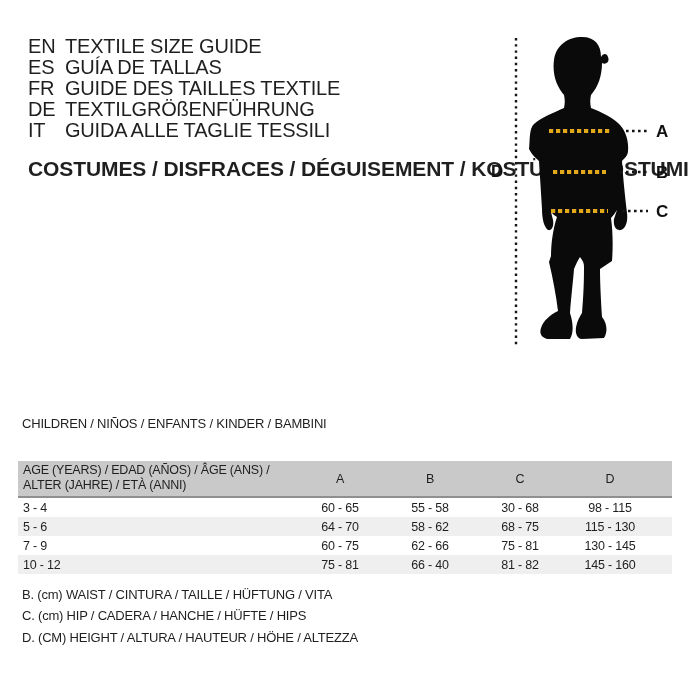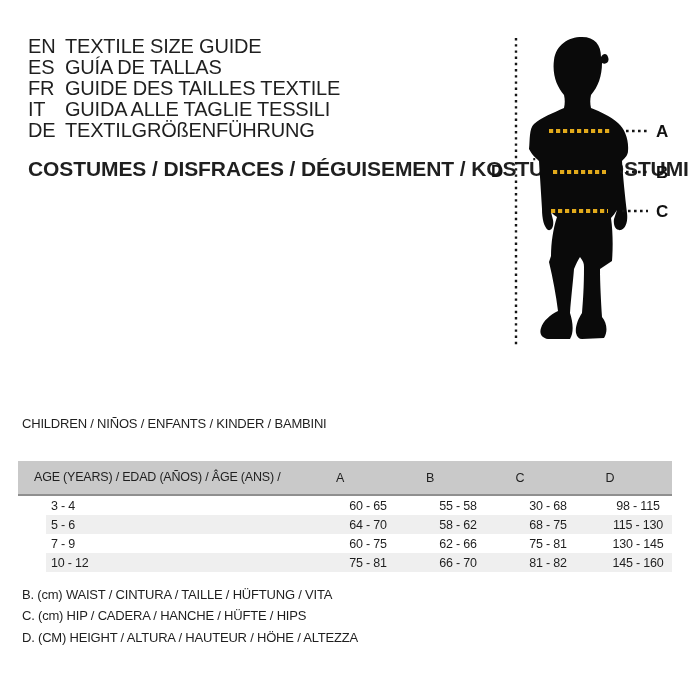--- a/index.html
+++ b/index.html
@@ -73,25 +73,25 @@
     display: grid;
     grid-template-columns: 277px 90px 90px 90px 90px 1fr;
     align-items: center;
   }
   .t-header {
     background: var(--header-bg, #c9c9c9);
     min-height: 35px;
     border-bottom: 2px solid #8f8f8f;
   }
   .t-header .age-head {
-    padding: 2px 0 3px 16px;
+    padding: 2px 0 3px 5px;
     line-height: 15px;
   }
   .col-head, .cell-val { text-align: center; }
-  .t-body .t-row { height: 19px; margin-left: 28px; }
+  .t-body .t-row { height: 19px; }
   .t-body .t-row:nth-child(even) { background: var(--alt-row-bg, #efefef); }
   .age-cell { padding-left: 5px; }
 
   
   .legend-list {
     position: absolute;
     left: 22px;
     top: 584px;
   }
   .legend-row {
@@ -112,26 +112,26 @@
   </div>
   <div class="lang-row">
     <span class="lang-code">ES</span>
     <span class="lang-text">GUÍA DE TALLAS</span>
   </div>
   <div class="lang-row">
     <span class="lang-code">FR</span>
     <span class="lang-text">GUIDE DES TAILLES TEXTILE</span>
   </div>
   <div class="lang-row">
+    <span class="lang-code">DE</span>
+    <span class="lang-text">TEXTILGRÖßENFÜHRUNG</span>
+  </div>
+  <div class="lang-row">
     <span class="lang-code">IT</span>
     <span class="lang-text">GUIDA ALLE TAGLIE TESSILI</span>
-  </div>
-  <div class="lang-row">
-    <span class="lang-code">DE</span>
-    <span class="lang-text">TEXTILGRÖßENFÜHRUNG</span>
   </div>
 </div>
 
 <div class="category-title">COSTUMES / DISFRACES / DÉGUISEMENT / KOSTÜME / COSTUMI</div>
 
 <div class="figure-wrap">
   <svg width="240" height="342" viewBox="0 0 240 342" xmlns="http://www.w3.org/2000/svg">
 
     <path d="M 122 19
              C 108 19, 96 27, 94 42
@@ -194,20 +194,21 @@
     <text class="measure-label" x="196" y="199">C</text>
   </svg>
 </div>
 
 <div class="section-title">CHILDREN / NIÑOS / ENFANTS / KINDER / BAMBINI</div>
 
 <div class="size-table">
   <div class="t-row t-header">
     <div class="age-head">
       <div>AGE (YEARS) / EDAD (AÑOS) / ÂGE (ANS) /</div>
+      <div>ALTER (JAHRE) / ETÀ (ANNI)</div>
     </div>
     <div class="col-head">A</div>
     <div class="col-head">B</div>
     <div class="col-head">C</div>
     <div class="col-head">D</div>
     <div></div>
   </div>
 
   <div class="t-body">
     <div class="t-row">
@@ -230,21 +231,21 @@
       <div class="age-cell">7 - 9</div>
       <div class="cell-val">60 - 75</div>
       <div class="cell-val">62 - 66</div>
       <div class="cell-val">75 - 81</div>
       <div class="cell-val">130 - 145</div>
       <div></div>
     </div>
     <div class="t-row">
       <div class="age-cell">10 - 12</div>
       <div class="cell-val">75 - 81</div>
-      <div class="cell-val">66 - 70</div>
+      <div class="cell-val">66 - 40</div>
       <div class="cell-val">81 - 82</div>
       <div class="cell-val">145 - 160</div>
       <div></div>
     </div>
   </div>
 </div>
 
 <div class="legend-list">
   <div class="legend-row">B. (cm) WAIST / CINTURA / TAILLE / HÜFTUNG / VITA</div>
   <div class="legend-row">C. (cm) HIP / CADERA / HANCHE / HÜFTE / HIPS</div>

